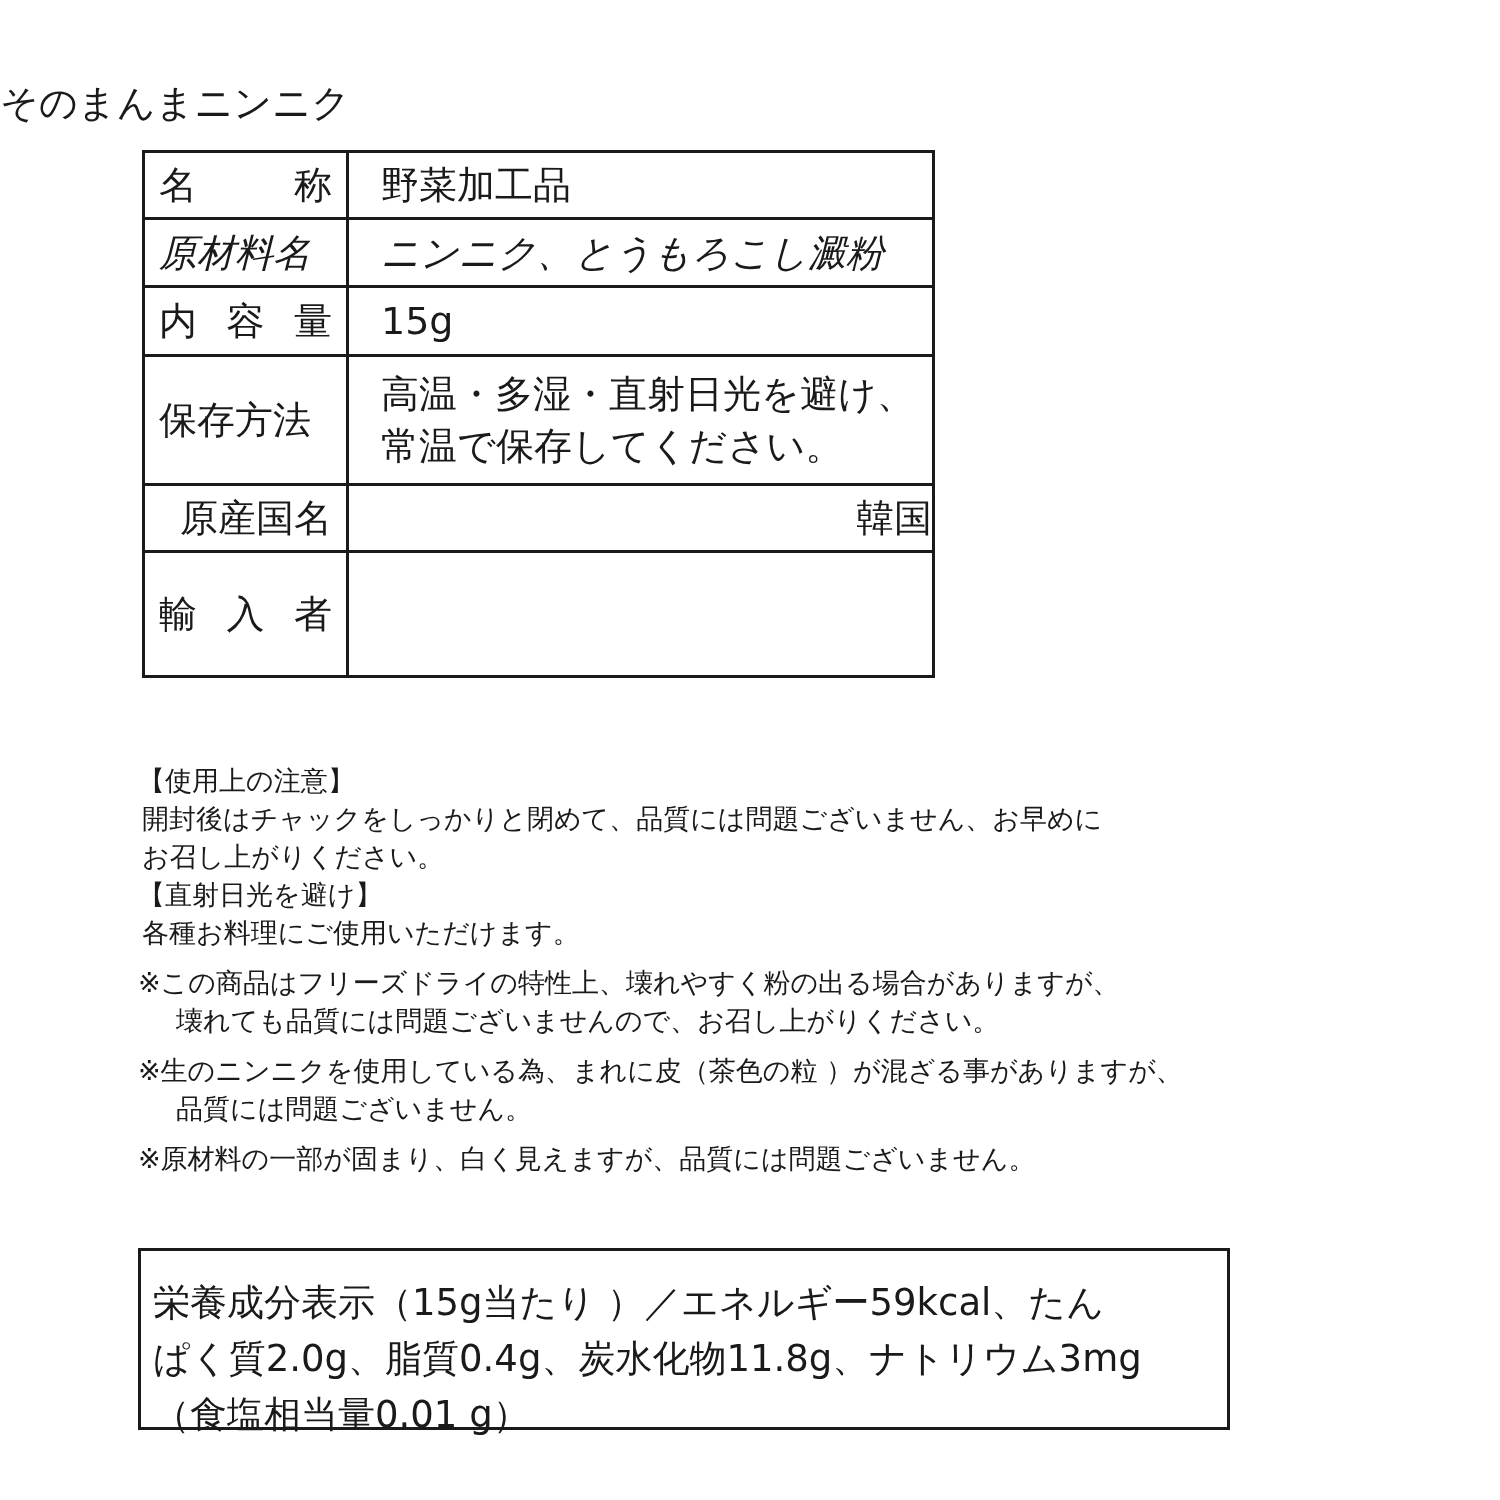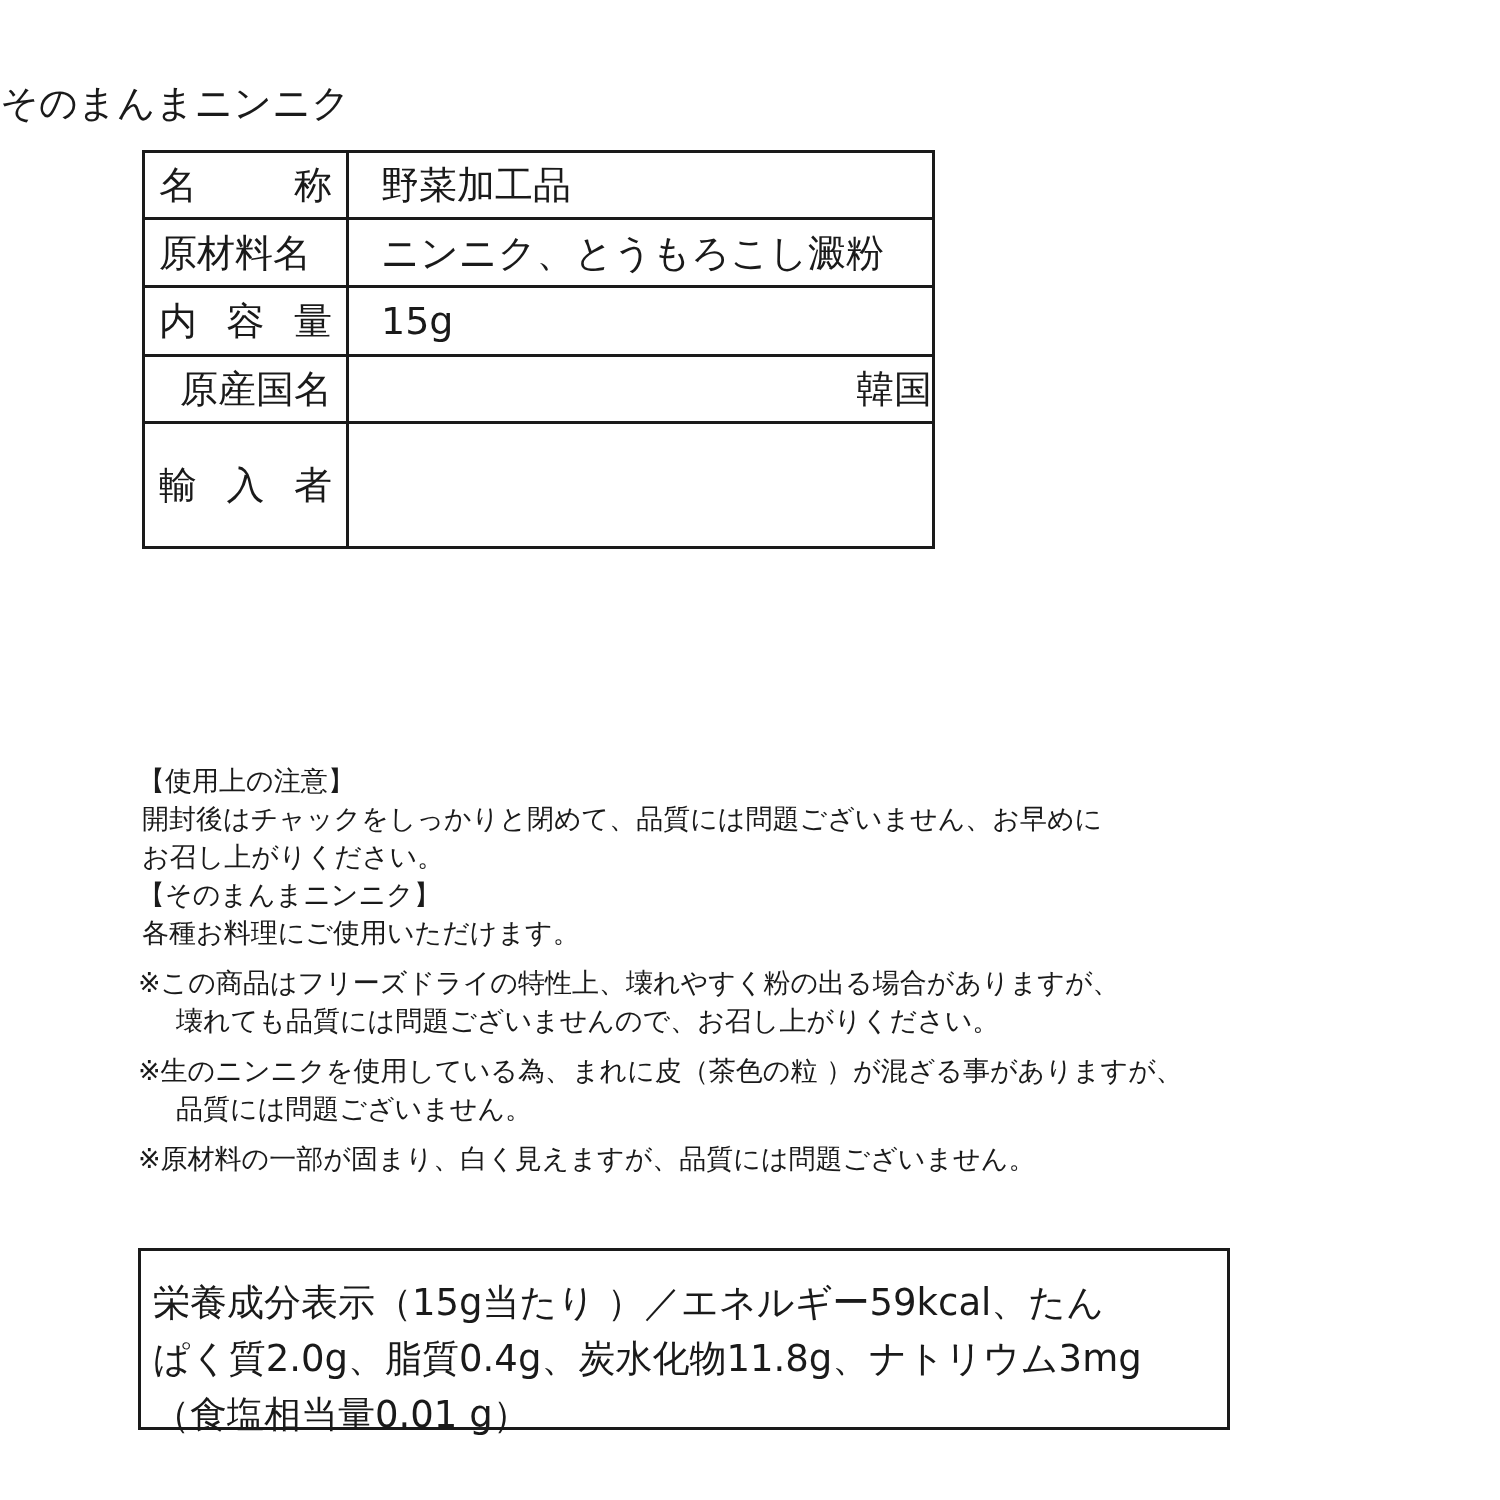--- a/index.html
+++ b/index.html
@@ -51,21 +51,21 @@
     .label-table td.val {
       padding-left: 32px;
       box-sizing: border-box;
     }
     .key-spread {
       display: flex;
       justify-content: space-between;
       width: 100%;
     }
     .row-h1 { height: 67px; }
-    .row-h2 { height: 68px; }
+    .row-h2 { height: 68px; font-style: italic; }
     .row-h3 { height: 69px; }
     .row-h4 { height: 67px; }
     .row-h5 { height: 129px; }
     .row-h6 { height: 67px; text-align: right; }
     .row-h7 { height: 125px; }
 
     .notes {
       position: absolute;
       left: 138px;
       top: 762px;
@@ -117,20 +117,27 @@
   <tr class="row-h3">
     <td class="key">
       <div class="key-spread">
         <span>内</span>
         <span>容</span>
         <span>量</span>
       </div>
     </td>
     <td class="val">15g</td>
   </tr>
+  <tr class="row-h5">
+    <td class="key">保存方法</td>
+    <td class="val">
+      <div>高温・多湿・直射日光を避け、</div>
+      <div>常温で保存してください。</div>
+    </td>
+  </tr>
   <tr class="row-h6">
     <td class="key">原産国名</td>
     <td class="val">韓国</td>
   </tr>
   <tr class="row-h7">
     <td class="key">
       <div class="key-spread">
         <span>輸</span>
         <span>入</span>
         <span>者</span>
@@ -138,21 +145,21 @@
     </td>
     <td class="val"></td>
   </tr>
 </tbody>
   </table>
 
 <div class="notes">
   <div class="line">【使用上の注意】</div>
   <div class="line indent1">開封後はチャックをしっかりと閉めて、品質には問題ございません、お早めに</div>
   <div class="line indent1">お召し上がりください。</div>
-  <div class="line">【そのまんまニンニク】</div>
+  <div class="line">【直射日光を避け】</div>
   <div class="line indent1">各種お料理にご使用いただけます。</div>
 
   <div class="line gap-sm">※この商品はフリーズドライの特性上、壊れやすく粉の出る場合がありますが、</div>
   <div class="line indent-note">壊れても品質には問題ございませんので、お召し上がりください。</div>
   <div class="line gap-sm">※生のニンニクを使用している為、まれに皮（茶色の粒 ）が混ざる事がありますが、</div>
   <div class="line indent-note">品質には問題ございません。</div>
   <div class="line gap-sm">※原材料の一部が固まり、白く見えますが、品質には問題ございません。</div>
 </div>
 
 <div class="nutrition-box">

